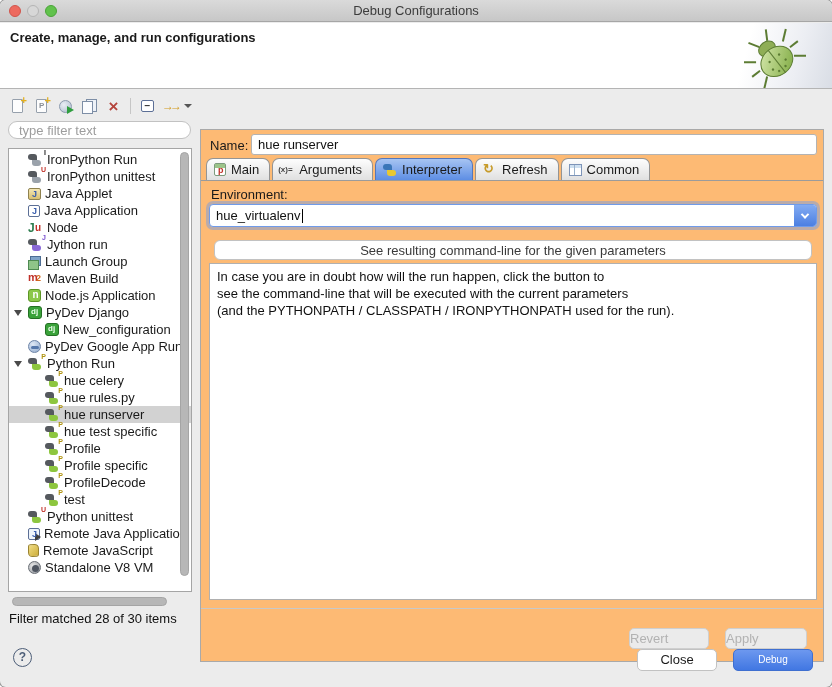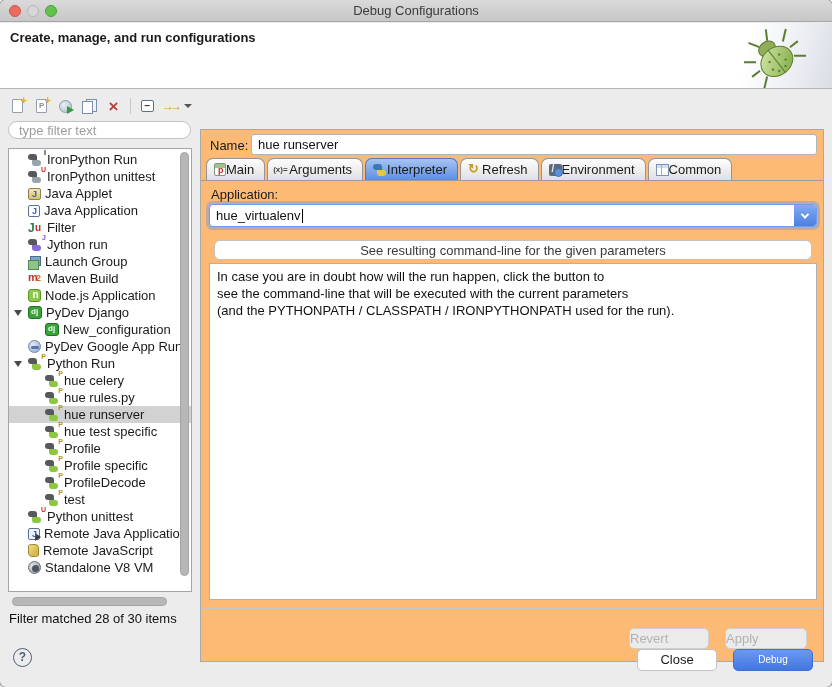--- a/index.html
+++ b/index.html
@@ -111,21 +111,21 @@
   .status{position:absolute;left:9px;top:611px;font-size:13px;color:#111;}
 
   
   .panel{position:absolute;left:200px;top:95px;width:624px;height:533px;
     border:1px solid #a9a9a9;background:#fdba74;margin-top:34px;}
   .name-label{position:absolute;left:9px;top:8px;font-size:13px;}
   .name-input{position:absolute;left:50px;top:4px;width:566px;height:21px;background:#fff;
     border:1px solid #b3b3b3;border-radius:3px;padding:0 6px;font-size:13px;color:#111;
     font-family:"Liberation Sans",sans-serif;}
   .tabs{position:absolute;left:5px;top:28px;height:22px;display:flex;align-items:flex-end;}
-  .tab{height:22px;display:flex;align-items:center;padding:0 10px 0 7px;
+  .tab{height:22px;display:flex;align-items:center;gap:5px;padding:0 10px 0 7px;
     border:1px solid #949494;border-bottom:none;border-radius:7px 7px 0 0;margin-right:2px;
     background:linear-gradient(#fdfdfd,#e0e0e0);font-size:13px;}
   .tab.sel{background:linear-gradient(#a7c4f2,#5d8ee4);border-color:#5577bb;}
   .tabline{position:absolute;left:0;right:0;top:50px;border-top:1px solid #9b9b9b;}
   .tico{position:relative;width:14px;height:14px;flex:none;}
   .ti-main{width:12px;height:13px;background:#fff;border:1px solid #7d9a7d;border-radius:2px;}
   .ti-main::before{content:"";position:absolute;left:0;top:0;right:0;height:4px;background:#9cc48a;}
   .ti-main::after{content:"p";position:absolute;left:3px;top:1px;font-size:9px;font-weight:bold;color:#c03028;}
   .ti-args::after{content:"(x)=";position:absolute;left:-2px;top:2px;font-size:8px;font-weight:bold;color:#444;letter-spacing:0;}
   .ti-py::before{content:"";position:absolute;left:0;top:1px;width:9px;height:6px;background:#3a76b8;border-radius:3px 3px 0 3px;}
@@ -265,21 +265,21 @@
     <div class="row l0">
         <span class="ic ic-applet"></span>
         <span>Java Applet</span>
       </div>
     <div class="row l0">
         <span class="ic ic-japp"></span>
         <span>Java Application</span>
       </div>
     <div class="row l0">
         <span class="ic ic-junit"></span>
-        <span>Filter</span>
+        <span>Node</span>
       </div>
     <div class="row l0">
         <span class="ic py py-pur">
           <span class="bdg b-pur">J</span>
         </span>
         <span>Jython run</span>
       </div>
     <div class="row l0">
         <span class="ic ic-group"></span>
         <span>Launch Group</span>
@@ -398,31 +398,27 @@
       </div>
       <div class="tab sel">
         <span class="tico ti-py"></span>
         <span>Interpreter</span>
       </div>
       <div class="tab">
         <span class="tico ti-refresh"></span>
         <span>Refresh</span>
       </div>
       <div class="tab">
-        <span class="tico ti-env"></span>
-        <span>Environment</span>
-      </div>
-      <div class="tab">
         <span class="tico ti-common"></span>
         <span>Common</span>
       </div>
     </div>
     <div class="tabline"></div>
 
-    <div class="interp-label">Application:</div>
+    <div class="interp-label">Environment:</div>
     <div class="combo">
       <span class="combo-text">hue_virtualenv</span>
       <span class="caret"></span>
       <span class="combo-btn">
         <span class="chev"></span>
       </span>
     </div>
 
     <button class="cmdbtn">See resulting command-line for the given parameters</button>
 

